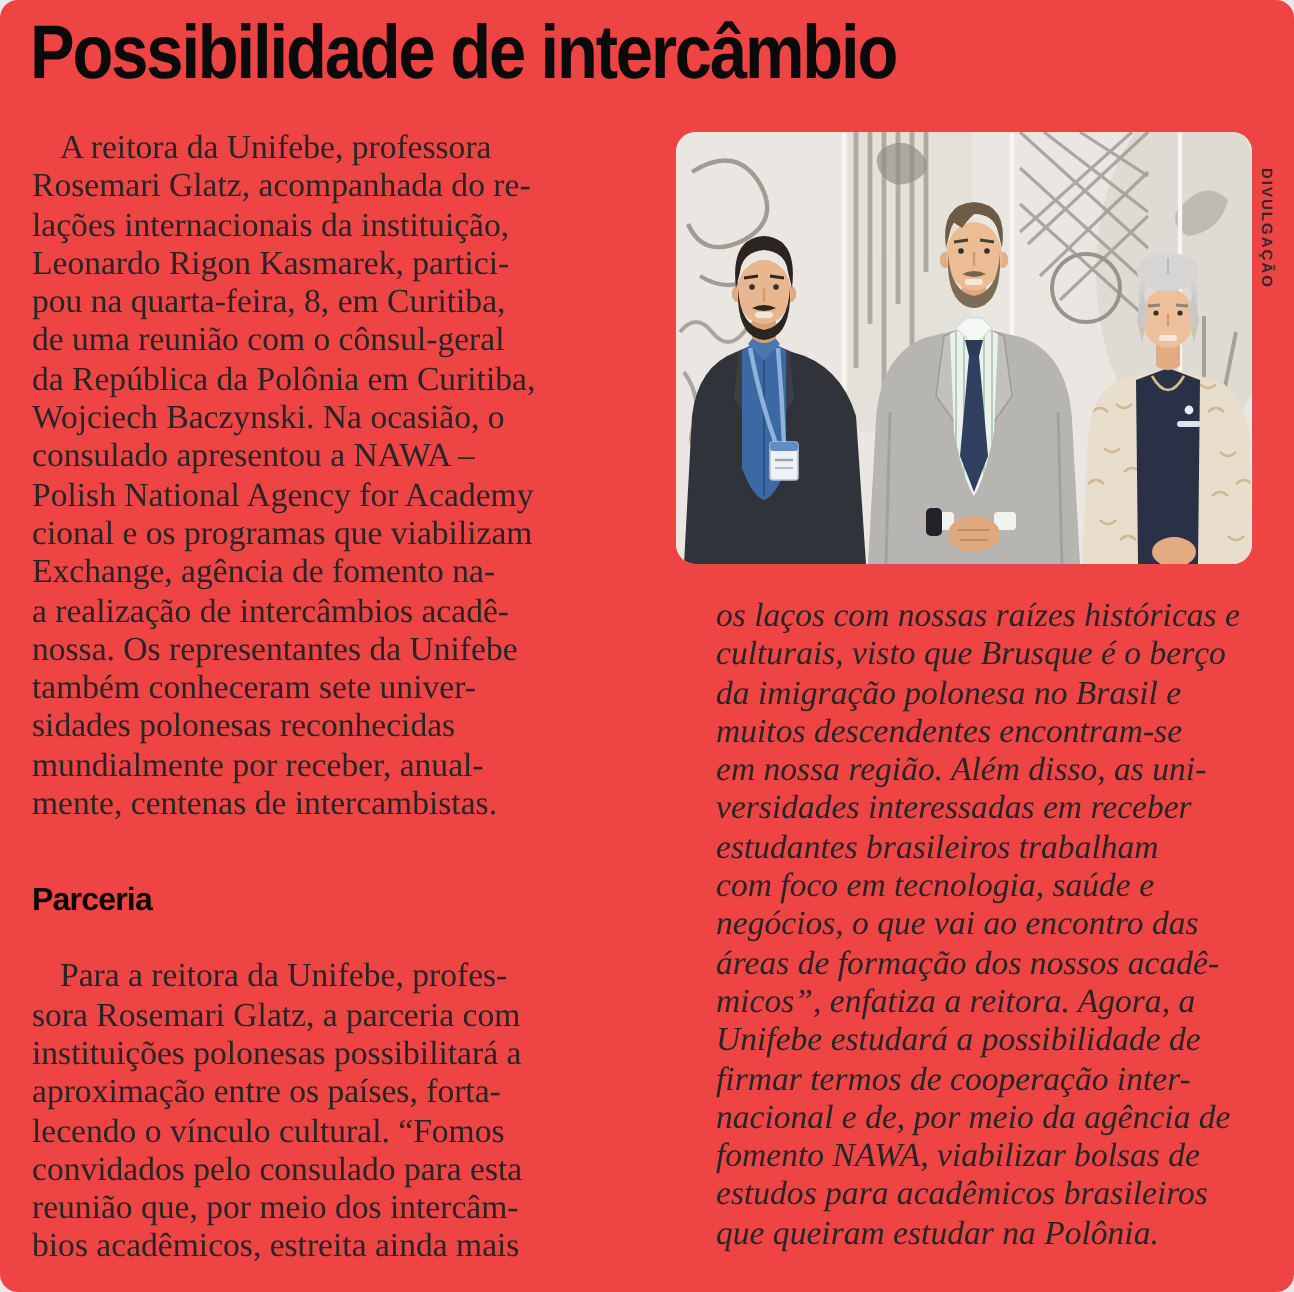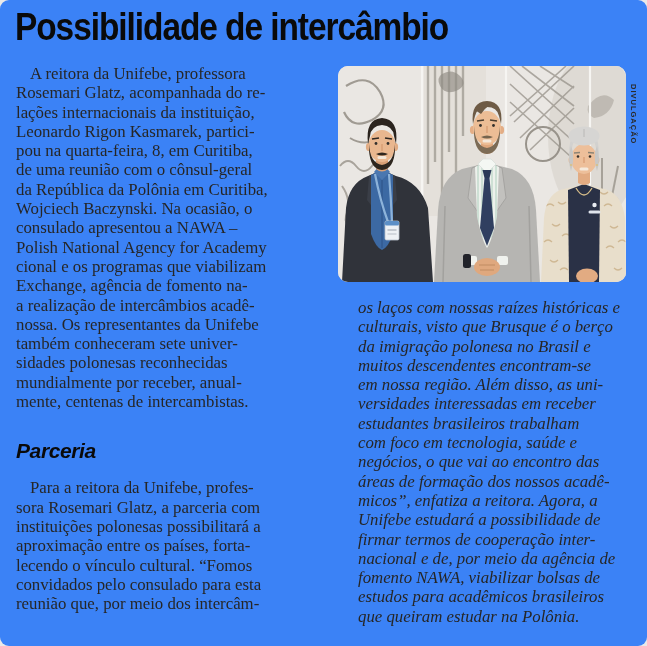--- a/index.html
+++ b/index.html
@@ -1,38 +1,37 @@
 <!DOCTYPE html>
 <html><head>
 <meta charset="utf-8">
 <style>
   html,body{margin:0;padding:0;background:#e9e9e9;}
   .page{
-    position:relative;width:647px;height:646px;background:#3b82f6;
+    position:relative;width:647px;height:646px;background:#ef4444;
     border-radius:9px;overflow:hidden;
     font-family:"Liberation Serif", serif;color:#262626;
   }
   .title{
     position:absolute;left:15px;top:6px;margin:0;
     font-family:"Liberation Sans", sans-serif;
     font-size:38px;font-weight:800;line-height:42px;color:#0a0a0a;
     letter-spacing:-1.2px;white-space:nowrap;
     transform:scaleX(.88);transform-origin:left center;
   }
   .col{position:absolute;font-size:16.8px;line-height:19.3px;}
   .col-left{left:16px;top:64px;width:306px;}
   .col-right{left:358px;top:298px;width:300px;font-style:italic;}
   .para .line{white-space:nowrap;}
   .para.indent .line:first-child{text-indent:14px;}
   .subhead{
     margin:28px 0 15px 0;
     font-family:"Liberation Sans", sans-serif;
-    font-size:21px;font-weight:800;line-height:24px;color:#0a0a0a;
+    font-size:16px;font-weight:800;line-height:24px;color:#0a0a0a;
     letter-spacing:-0.4px;
-    font-style:italic;
   }
   .photo{
     position:absolute;left:338px;top:66px;width:288px;height:216px;margin:0;
     border-radius:10px;overflow:hidden;background:#eae7e3;
   }
   .photo svg{display:block;width:288px;height:216px;}
   .credit{
     position:absolute;left:629px;top:84px;
     writing-mode:vertical-rl;
     font-family:"Liberation Sans", sans-serif;
@@ -69,20 +68,21 @@
       </div>
     <h2 class="subhead">Parceria</h2>
     <div class="para indent">
         <div class="line">Para a reitora da Unifebe, profes-</div>
         <div class="line">sora Rosemari Glatz, a parceria com</div>
         <div class="line">instituições polonesas possibilitará a</div>
         <div class="line">aproximação entre os países, forta-</div>
         <div class="line">lecendo o vínculo cultural. “Fomos</div>
         <div class="line">convidados pelo consulado para esta</div>
         <div class="line">reunião que, por meio dos intercâm-</div>
+        <div class="line">bios acadêmicos, estreita ainda mais</div>
       </div>
   </div>
 
   <figure class="photo">
     <svg viewBox="0 0 288 216" xmlns="http://www.w3.org/2000/svg" role="img">
 
       <g>
         <rect x="0" y="0" width="288" height="216" fill="#eae7e3"></rect>
         <ellipse cx="256" cy="70" rx="46" ry="85" fill="#d9d5cf" opacity="0.75"></ellipse>
         <rect x="86" y="0" width="62" height="150" fill="#dedad4" opacity="0.55"></rect>

